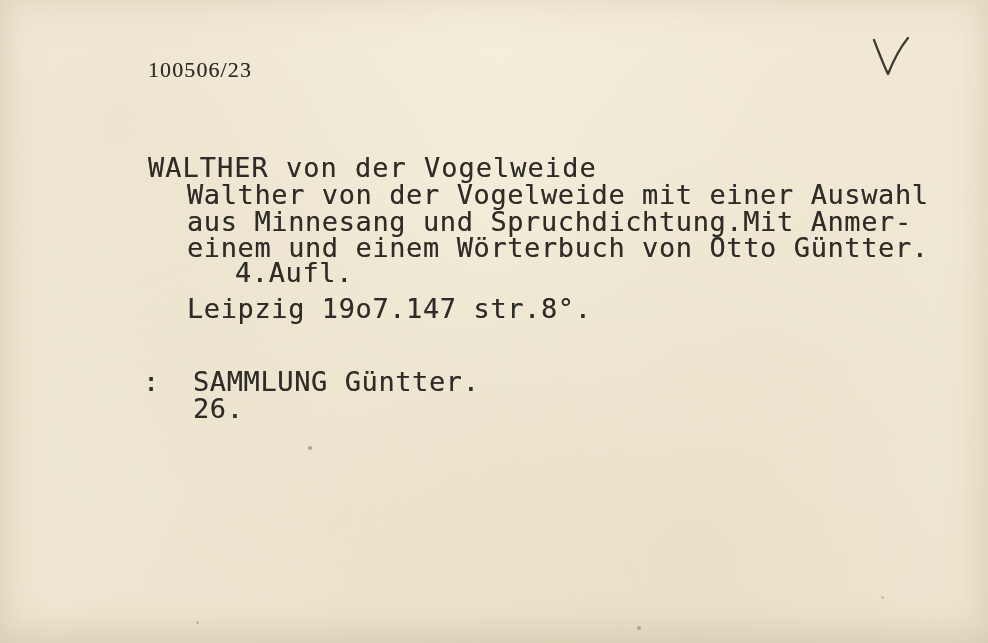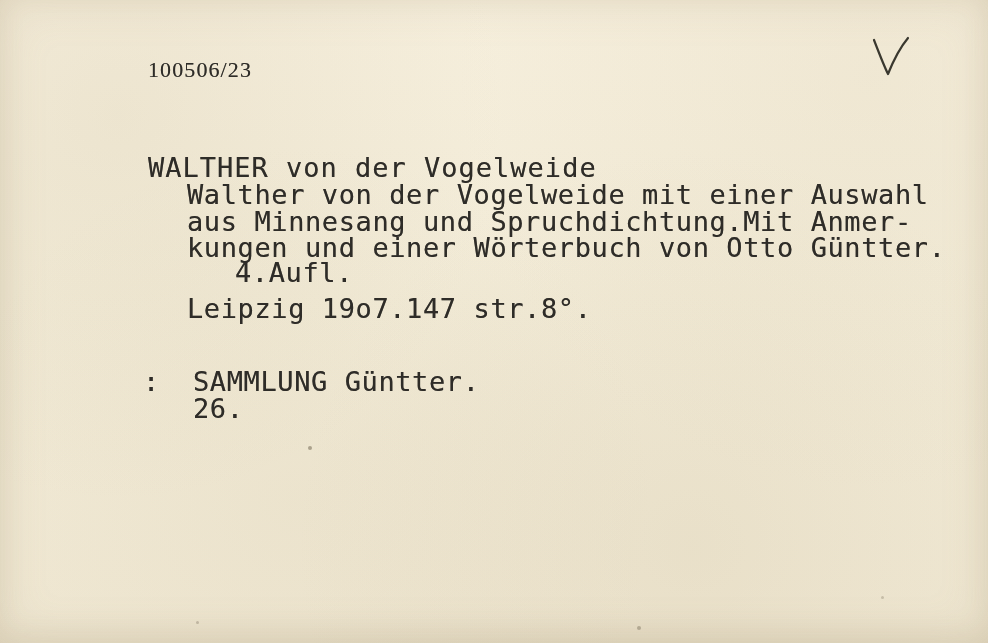--- a/index.html
+++ b/index.html
@@ -104,21 +104,21 @@
   <div class="text-layer">
 
     <div class="line shelfmark">100506/23</div>
 
     <div class="line author">WALTHER von der Vogelweide</div>
 
     <div class="line t2">aus Minnesang und Spruchdichtung.Mit Anmer-</div>
 
     <div class="line t1">Walther von der Vogelweide mit einer Auswahl</div>
 
-    <div class="line t3">kungen und einer Wörterbuch von Otto Güntter.</div>
+    <div class="line t3">einem und einem Wörterbuch von Otto Güntter.</div>
 
     <div class="line t4">4.Aufl.</div>
 
     <div class="line imprint">Leipzig 19o7.147 str.8°.</div>
 
     <div class="line colon">:</div>
 
     <div class="line series1">SAMMLUNG Güntter.</div>
 
     <div class="line series2">26.</div>

